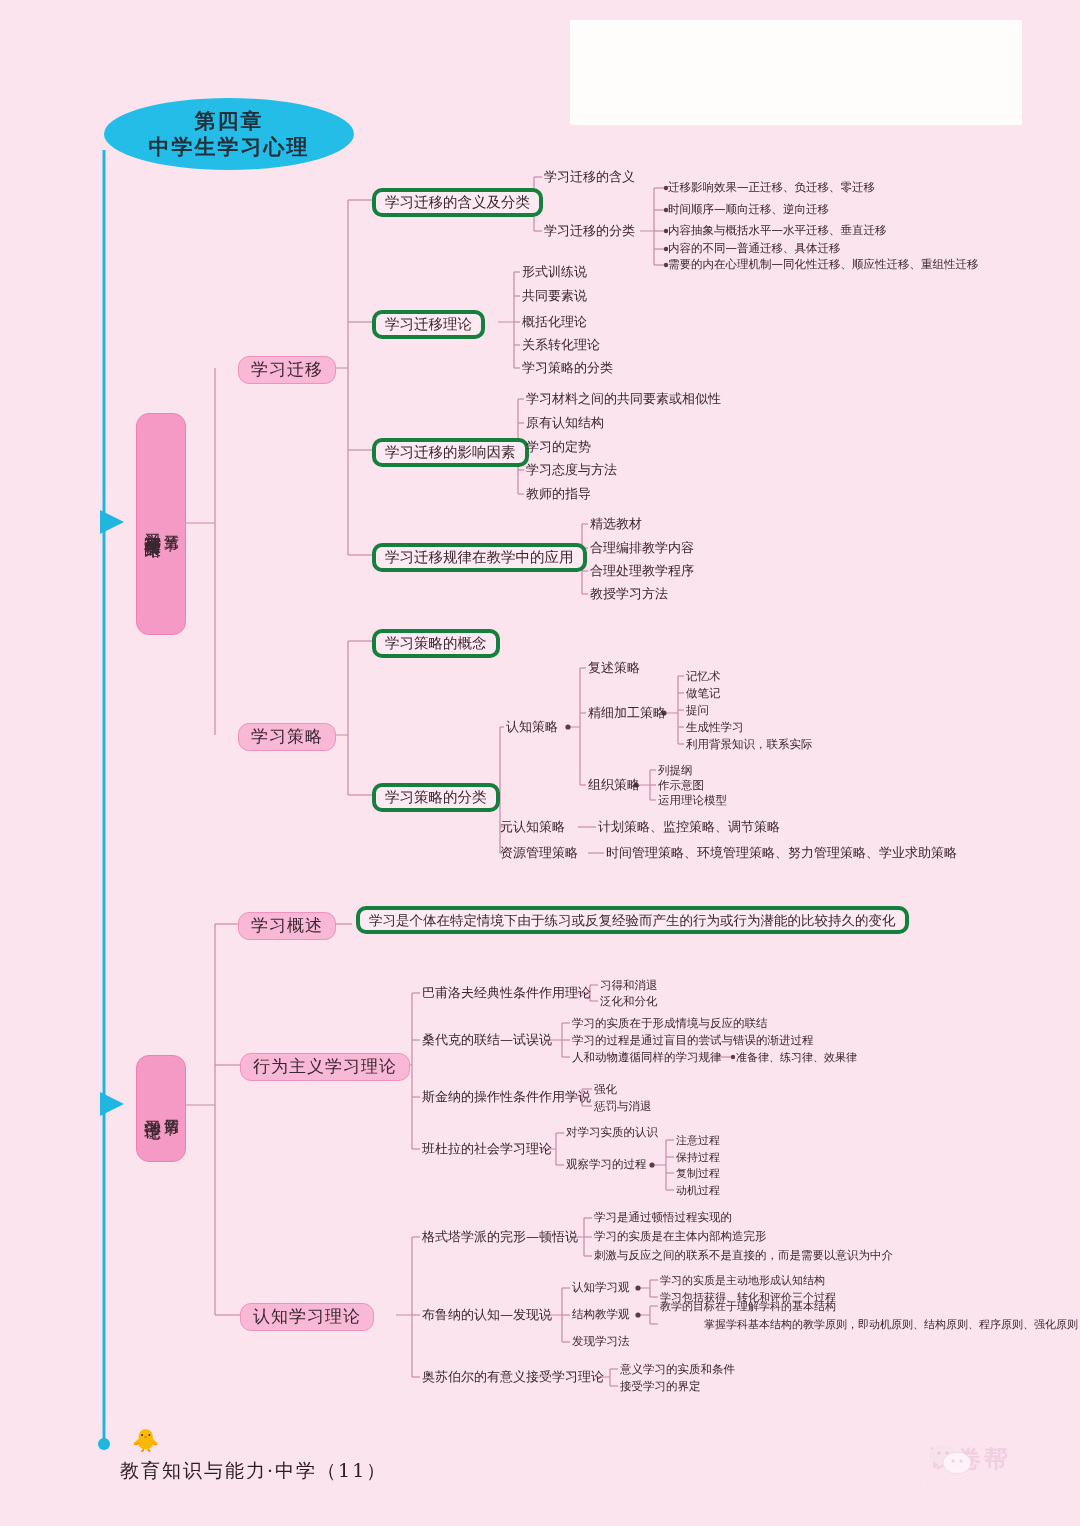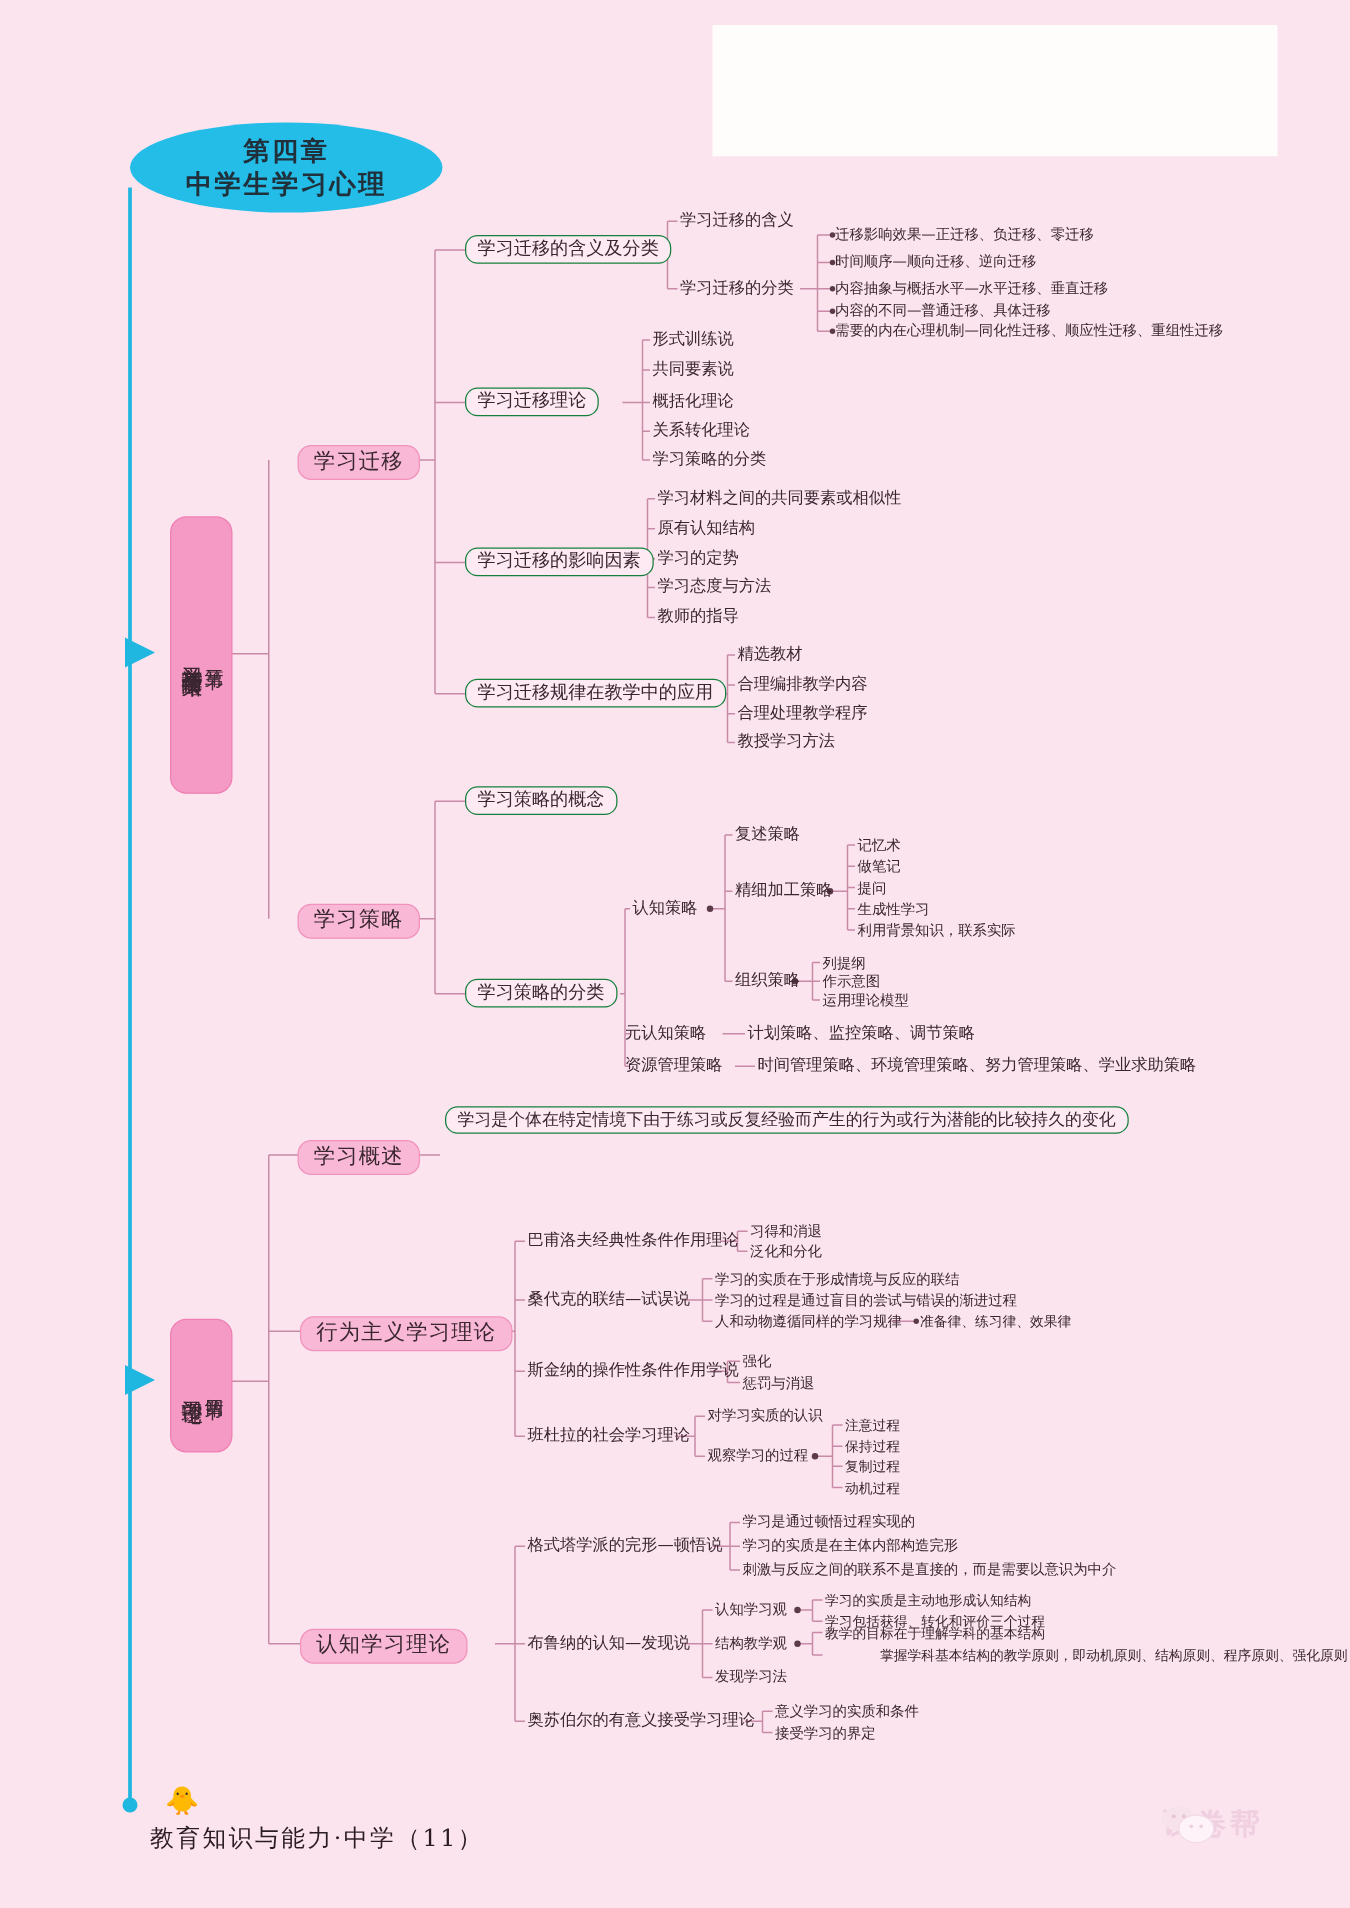--- a/index.html
+++ b/index.html
@@ -33,21 +33,21 @@
   .sect .small{font-size:15px;}
 
   
   .pill{
     position:absolute;background:#f9b9d6;border:1px solid #f191bd;
     border-radius:11px;padding:3px 12px;
     color:#3a2630;font-size:17px;letter-spacing:1px;line-height:1.15;
   }
   
   .cap{
-    position:absolute;background:#fdeaf3;border:1px solid #15803d;
+    position:absolute;background:#fdeaf3;border:4px solid #15803d;
     border-radius:10px;padding:2px 9px;
     color:#3a2630;font-size:13.5px;line-height:1.2;white-space:nowrap;
   }
   .cap.big{font-size:14.5px;}
   
   .leaf{position:absolute;font-size:13px;color:#3a2630;white-space:nowrap;line-height:1.15;}
   .leaf.s{font-size:11.5px;}
   .leaf.xs{font-size:11px;}
 
   
@@ -342,21 +342,21 @@
 <div class="leaf" style="left:500px;top:846px;">
   <span>资源管理策略</span>
 </div>
 <div class="leaf" style="left:606px;top:846px;">
   <span>时间管理策略、环境管理策略、努力管理策略、学业求助策略</span>
 </div>
 
 <div class="pill" style="left:238px;top:912px;">
   <span>学习概述</span>
 </div>
-<div class="cap" style="left:356px;top:885px;">
+<div class="cap" style="left:356px;top:906px;">
   <span>学习是个体在特定情境下由于练习或反复经验而产生的行为或行为潜能的比较持久的变化</span>
 </div>
 
 <div class="pill" style="left:240px;top:1053px;">
   <span>行为主义学习理论</span>
 </div>
 <div class="leaf" style="left:422px;top:986px;"><span>巴甫洛夫经典性条件作用理论</span></div>
 <div class="leaf s" style="left:600px;top:979px;"><span>习得和消退</span></div>
 <div class="leaf s" style="left:600px;top:995px;"><span>泛化和分化</span></div>
 

